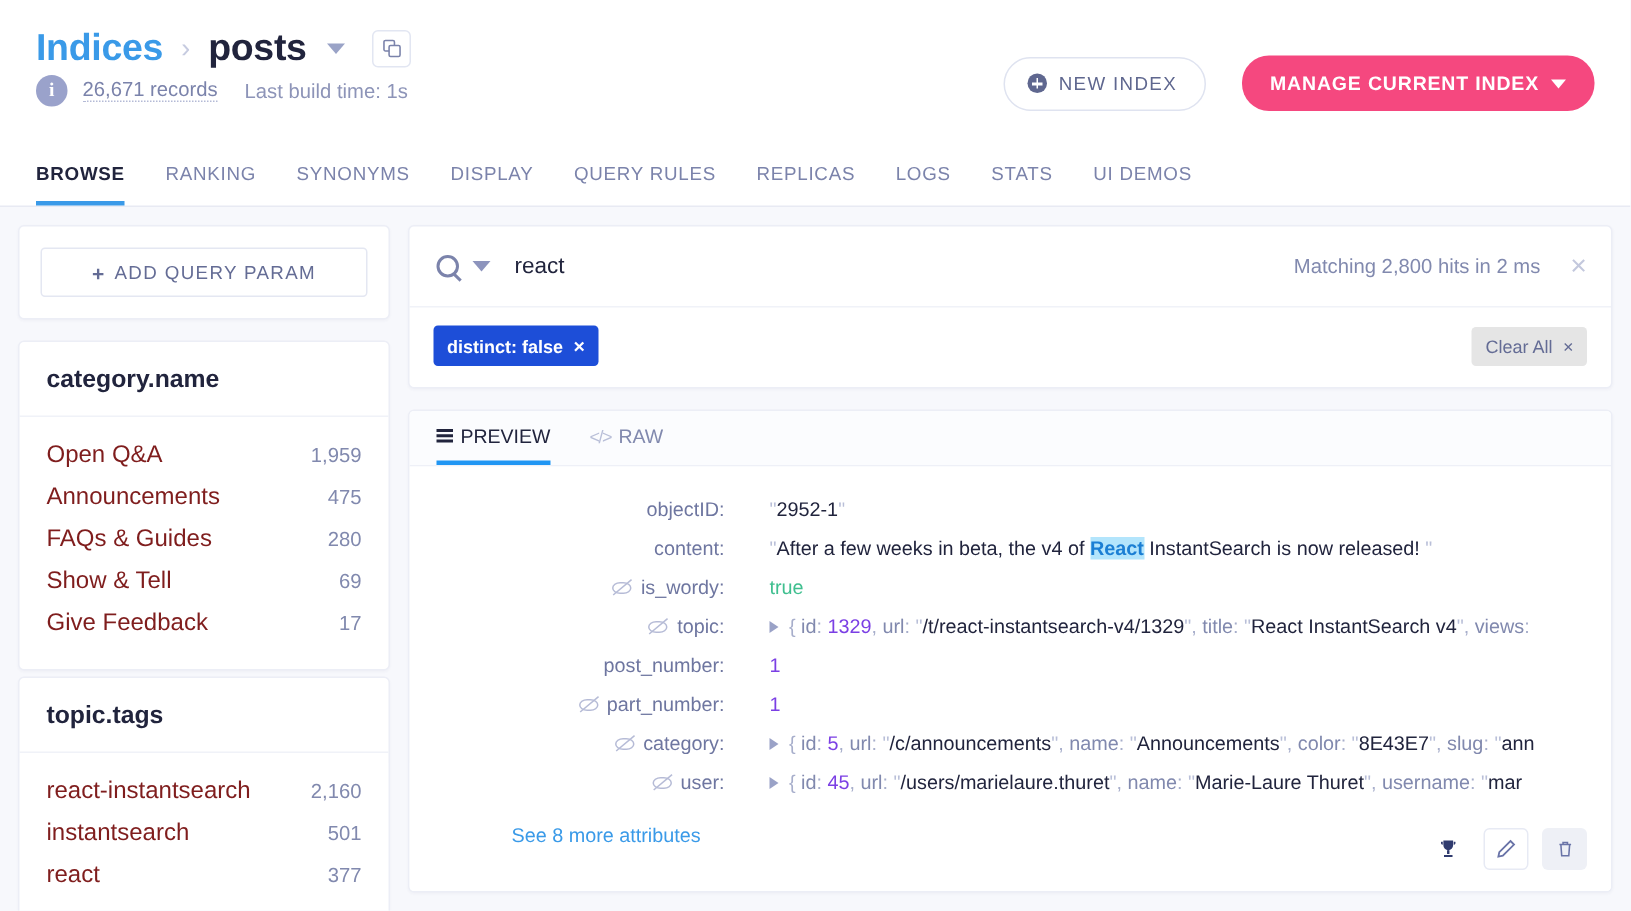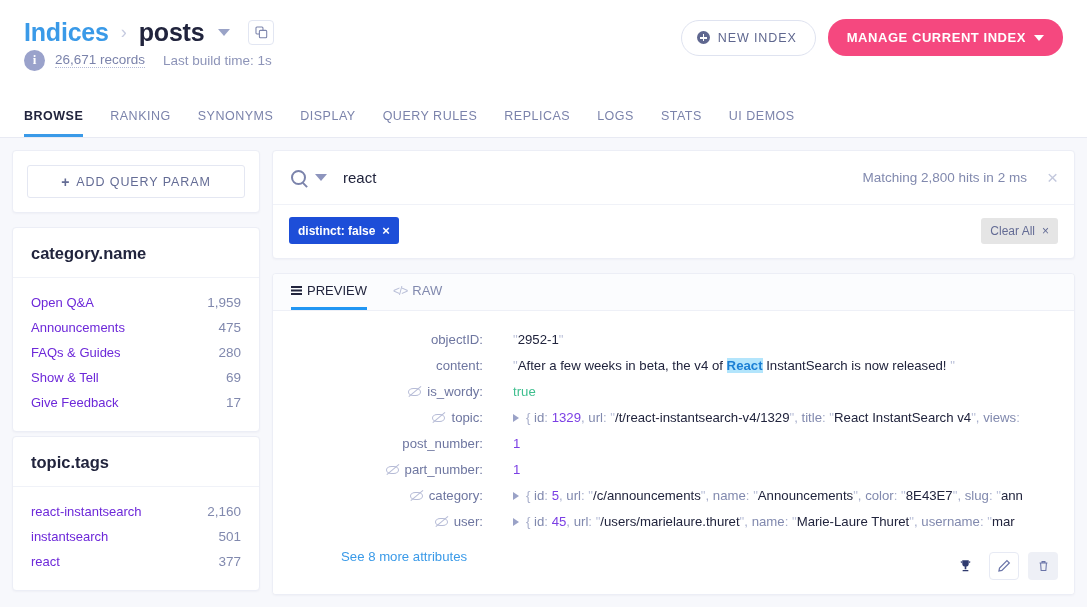--- a/index.html
+++ b/index.html
@@ -57,25 +57,25 @@
     width: 26px; height: 25px;
     border: 1px solid #e2e6f2;
     border-radius: 4px;
     background: #fff;
     display: flex; align-items: center; justify-content: center;
     cursor: pointer;
   }
 
   .header-actions {
     position: absolute;
-    top: 19px;
+    top: 37px;
     right: 24px;
     display: flex;
     align-items: center;
-    gap: 12px;
+    gap: 24px;
   }
   .btn-new-index {
     border: 1px solid #dfe3f0;
     background: #fff;
     color: #5f678f;
     border-radius: 18px;
     height: 36px;
     padding: 0 18px 0 15px;
     font-size: 12.5px;
     letter-spacing: 0.9px;
@@ -218,22 +218,22 @@
   }
   .facet-list { padding: 12px 18px 16px 18px; }
   .facet-row {
     display: flex;
     justify-content: space-between;
     align-items: baseline;
     padding: 5px 0;
     cursor: pointer;
   }
   .facet-name {
-    color: #6d28d9;
-    font-size: 13px;
+    color: #7f1d1d;
+    font-size: 16px;
   }
   .facet-count {
     color: #8189ae;
     font-size: 13.5px;
   }
 
   
   .main {
     flex: 1;
     min-width: 0;

